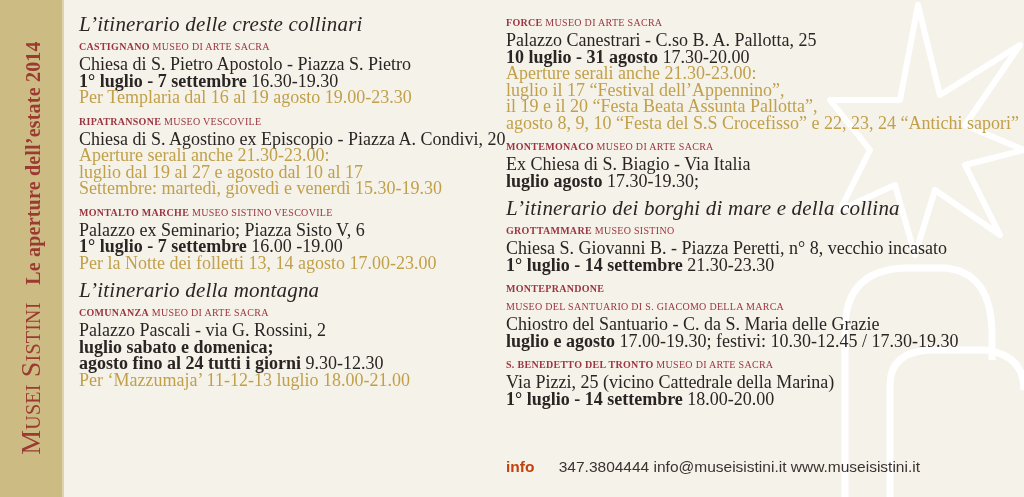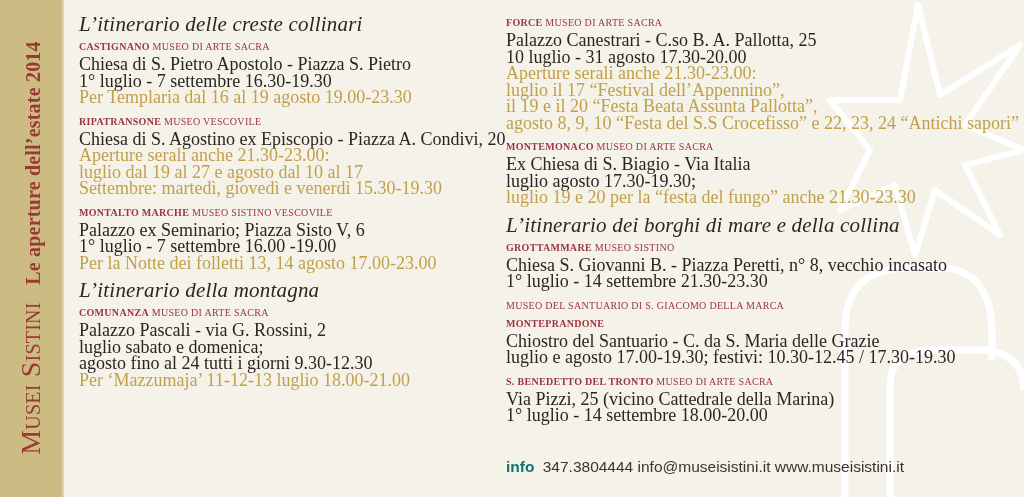--- a/index.html
+++ b/index.html
@@ -36,28 +36,28 @@
 
   .section-title {
     font-style: italic; font-size: 21px; color: #2b2523;
     line-height: 24px; margin: 0 0 2px 0; letter-spacing: 0.2px;
   }
   .entry { margin-bottom: 7px; }
   .head { font-size: 10px; line-height: 18px; color: #9b3440; text-transform: uppercase; letter-spacing: 0.3px; }
   .head .town { font-weight: bold; }
   .head .museum { font-weight: normal; }
   .line { font-size: 18px; line-height: 16.5px; color: #2a2523; white-space: nowrap; }
-  .line b { font-weight: normal; text-align: center; }
+  .line b { font-weight: bold; text-align: center; }
   .gold { color: #c1a04a; }
   .info {
     position: absolute; left: 506px; top: 458px;
     font-family: "Liberation Sans", "DejaVu Sans", sans-serif;
     font-size: 15.5px; color: #3a3330;
   }
-  .info .info-label { color: #0f766e; font-weight: bold; margin-right: 4px; }
+  .info .info-label { color: #c2410c; font-weight: bold; margin-right: 20px; }
   .info span + span { margin-left: 0; }
 </style>
 </head>
 <body>
 
 <div class="sidebar">
   <div class="vertical-title">
     <span class="brand">Musei Sistini</span>
     <span class="sub">Le aperture dell’estate 2014</span>
   </div>
@@ -138,40 +138,39 @@
     <div class="line gold">agosto 8,  9, 10 “Festa del S.S Crocefisso” e 22, 23, 24 “Antichi sapori”</div>
   </div>
 
   <div class="entry">
     <div class="head">
       <span class="town">MONTEMONACO</span>
       <span class="museum">MUSEO DI ARTE SACRA</span>
     </div>
     <div class="line">Ex Chiesa di S. Biagio - Via Italia</div>
     <div class="line"><b>luglio agosto</b><span> 17.30-19.30;</span></div>
-    <div class="line gold">luglio 19 e 20 per la “festa del fungo” anche 21.30-23.30</div>
   </div>
 
   <div class="section-title">L’itinerario dei borghi di mare e della collina</div>
 
   <div class="entry">
     <div class="head">
       <span class="town">GROTTAMMARE</span>
       <span class="museum">MUSEO SISTINO</span>
     </div>
     <div class="line">Chiesa S. Giovanni B. - Piazza Peretti, n° 8, vecchio incasato</div>
     <div class="line"><b>1° luglio - 14 settembre</b><span> 21.30-23.30</span></div>
   </div>
 
   <div class="entry">
     <div class="head">
-      <span class="museum">MUSEO DEL SANTUARIO DI S. GIACOMO DELLA MARCA</span>
+      <span class="town">MONTEPRANDONE</span>
     </div>
     <div class="head">
-      <span class="town">MONTEPRANDONE</span>
+      <span class="museum">MUSEO DEL SANTUARIO DI S. GIACOMO DELLA MARCA</span>
     </div>
     <div class="line">Chiostro del Santuario - C. da S. Maria delle Grazie</div>
     <div class="line"><b>luglio e agosto</b><span> 17.00-19.30; festivi: 10.30-12.45 / 17.30-19.30</span></div>
   </div>
 
   <div class="entry">
     <div class="head">
       <span class="town">S. BENEDETTO DEL TRONTO</span>
       <span class="museum">MUSEO DI ARTE SACRA</span>
     </div>

